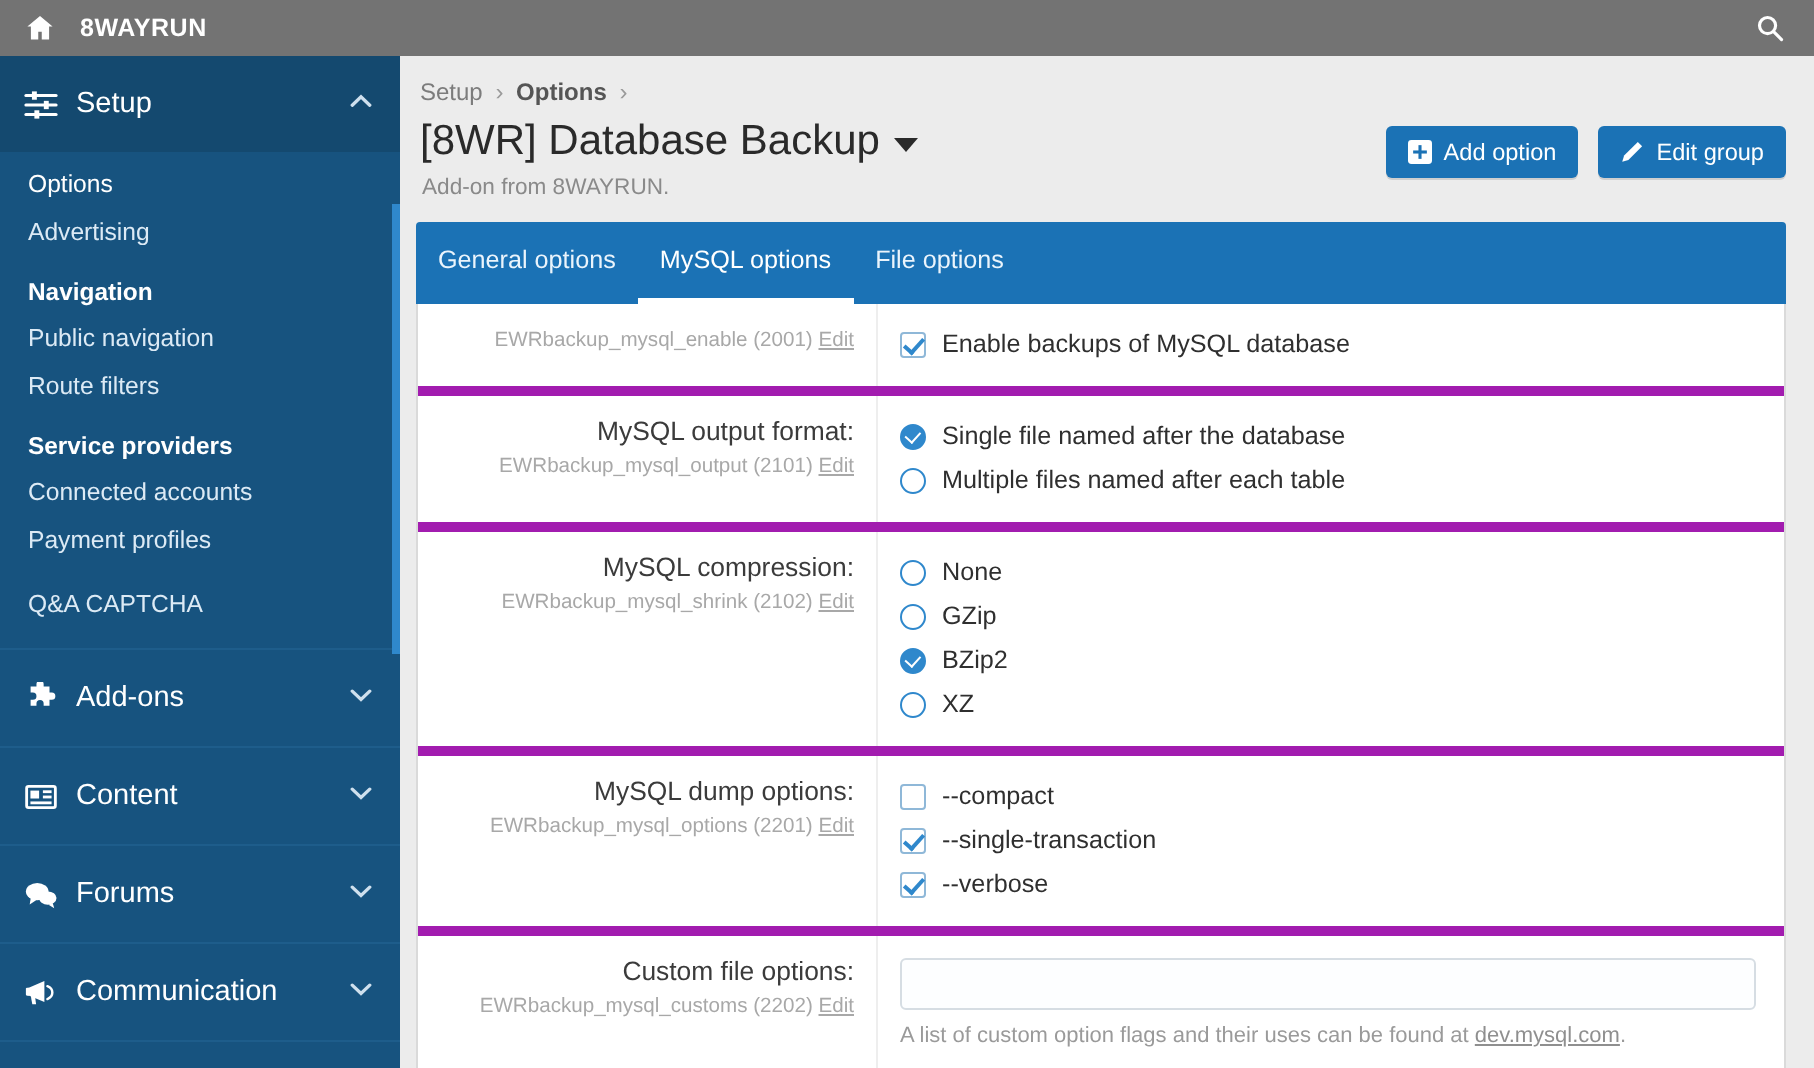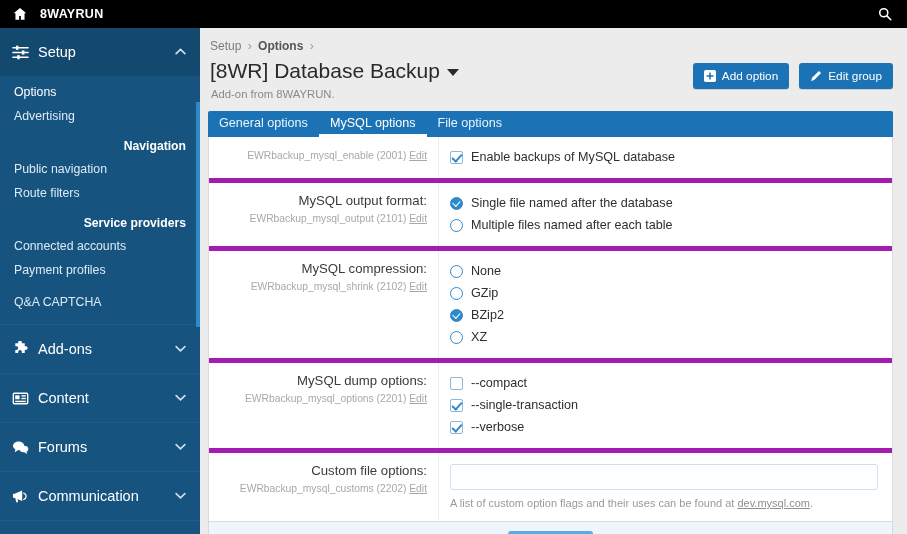--- a/index.html
+++ b/index.html
@@ -6,21 +6,21 @@
   html, body {
     width: 907px; height: 534px;
     font-family: "Liberation Sans", sans-serif;
     background: #e8e8e8;
     overflow: hidden;
   }
   .app { position: relative; width: 907px; height: 534px; display: flex; flex-direction: column; }
 
   
   .topbar {
-    height: 28px; background: #000000; color: #ffffff;
+    height: 28px; background: #737373; color: #ffffff;
     display: flex; align-items: center; flex: 0 0 28px;
   }
   .topbar .home-ic { width: 40px; display: flex; align-items: center; justify-content: center; }
   .topbar .brand {
     font-size: 12.5px; font-weight: bold; letter-spacing: .3px; color: #fff;
   }
   .topbar .spacer { flex: 1; }
   .topbar .search-ic { width: 44px; display: flex; align-items: center; justify-content: center; }
 
   
@@ -41,21 +41,21 @@
   .grp-head .chev { color: #cfe0ee; font-size: 10px; line-height: 1; }
   .grp-head + .grp-sep, .grp-sep { height: 1px; background: #1e5d8b; }
 
   .sub { background: #17537f; padding: 4px 0 10px 0; }
   .sub-link {
     display: block; padding: 5px 14px; font-size: 12.3px; color: #dceaf5;
     text-decoration: none;
   }
   .sub-link.active { color: #ffffff; }
   .sub-title {
-    padding: 11px 14px 4px 14px; font-size: 12.2px; font-weight: bold; color: #ffffff; text-align: right;
+    padding: 11px 14px 4px 14px; font-size: 12.2px; font-weight: bold; color: #ffffff;
   }
   .sidebar-accent {
     position: absolute; right: 0; top: 74px; width: 4px; height: 225px; background: #2f88cc;
   }
 
   
   .content { flex: 1; background: #ececec; min-width: 0; position: relative; overflow: hidden; }
   .content-inner { padding: 8px 14px 0 8px; }
 
   .breadcrumb { font-size: 12px; color: #7c7c7c; padding: 3px 0 4px 2px; }
@@ -78,21 +78,21 @@
   .btn {
     background: #1b72b5; color: #fff; border: none; border-radius: 3px;
     font-size: 11.8px; font-family: inherit; padding: 6px 11px;
     display: inline-flex; align-items: center; gap: 6px; cursor: pointer;
     box-shadow: 0 1px 0 rgba(0,0,0,.12);
   }
 
   
   .tabs {
     margin-top: 11px; background: #1b72b5; display: flex; align-items: stretch;
-    height: 26px; border-radius: 2px 2px 0 0;
+    height: 41px; border-radius: 2px 2px 0 0;
   }
   .tab {
     padding: 0 11px; display: flex; align-items: center; font-size: 12.6px;
     color: #eaf4fc; cursor: pointer; border-bottom: 3px solid transparent;
   }
   .tab.active { color: #ffffff; border-bottom-color: #ffffff; }
 
   
   .card { background: #ffffff; border: 1px solid #dadada; border-top: none; }
   .form-row { display: flex; border-bottom: 5px solid #a21caf; min-height: 40px; }

